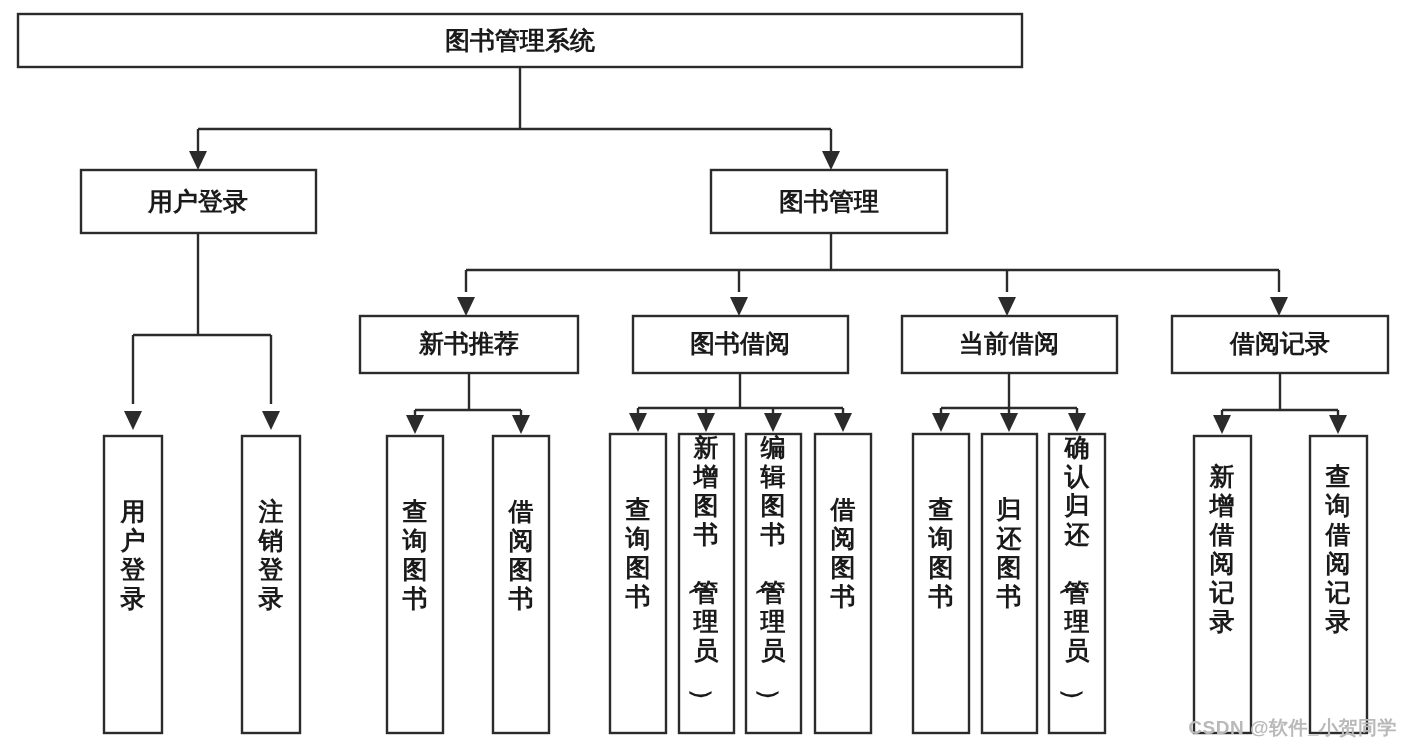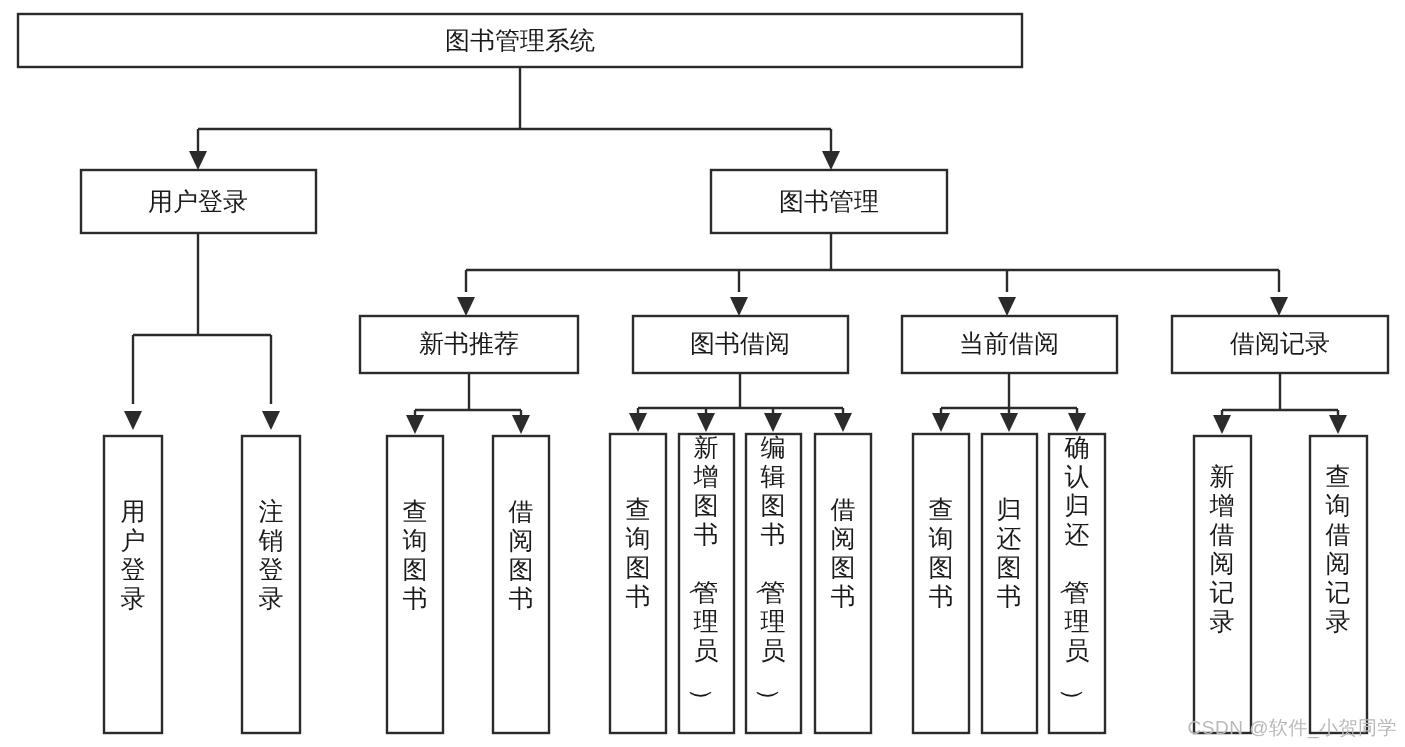--- a/index.html
+++ b/index.html
@@ -12,20 +12,21 @@
     height: 747px;
     font-family: "Liberation Sans", "DejaVu Sans", sans-serif;
     overflow: hidden;
     position: relative;
   }
   #diagram-root {
     position: relative;
     width: 1405px;
     height: 747px;
     background: #ffffff;
+    font-weight: bold;
   }
   svg#tree-svg {
     position: absolute;
     left: 0;
     top: 0;
     width: 1405px;
     height: 747px;
     display: block;
   }
   .node-box {

